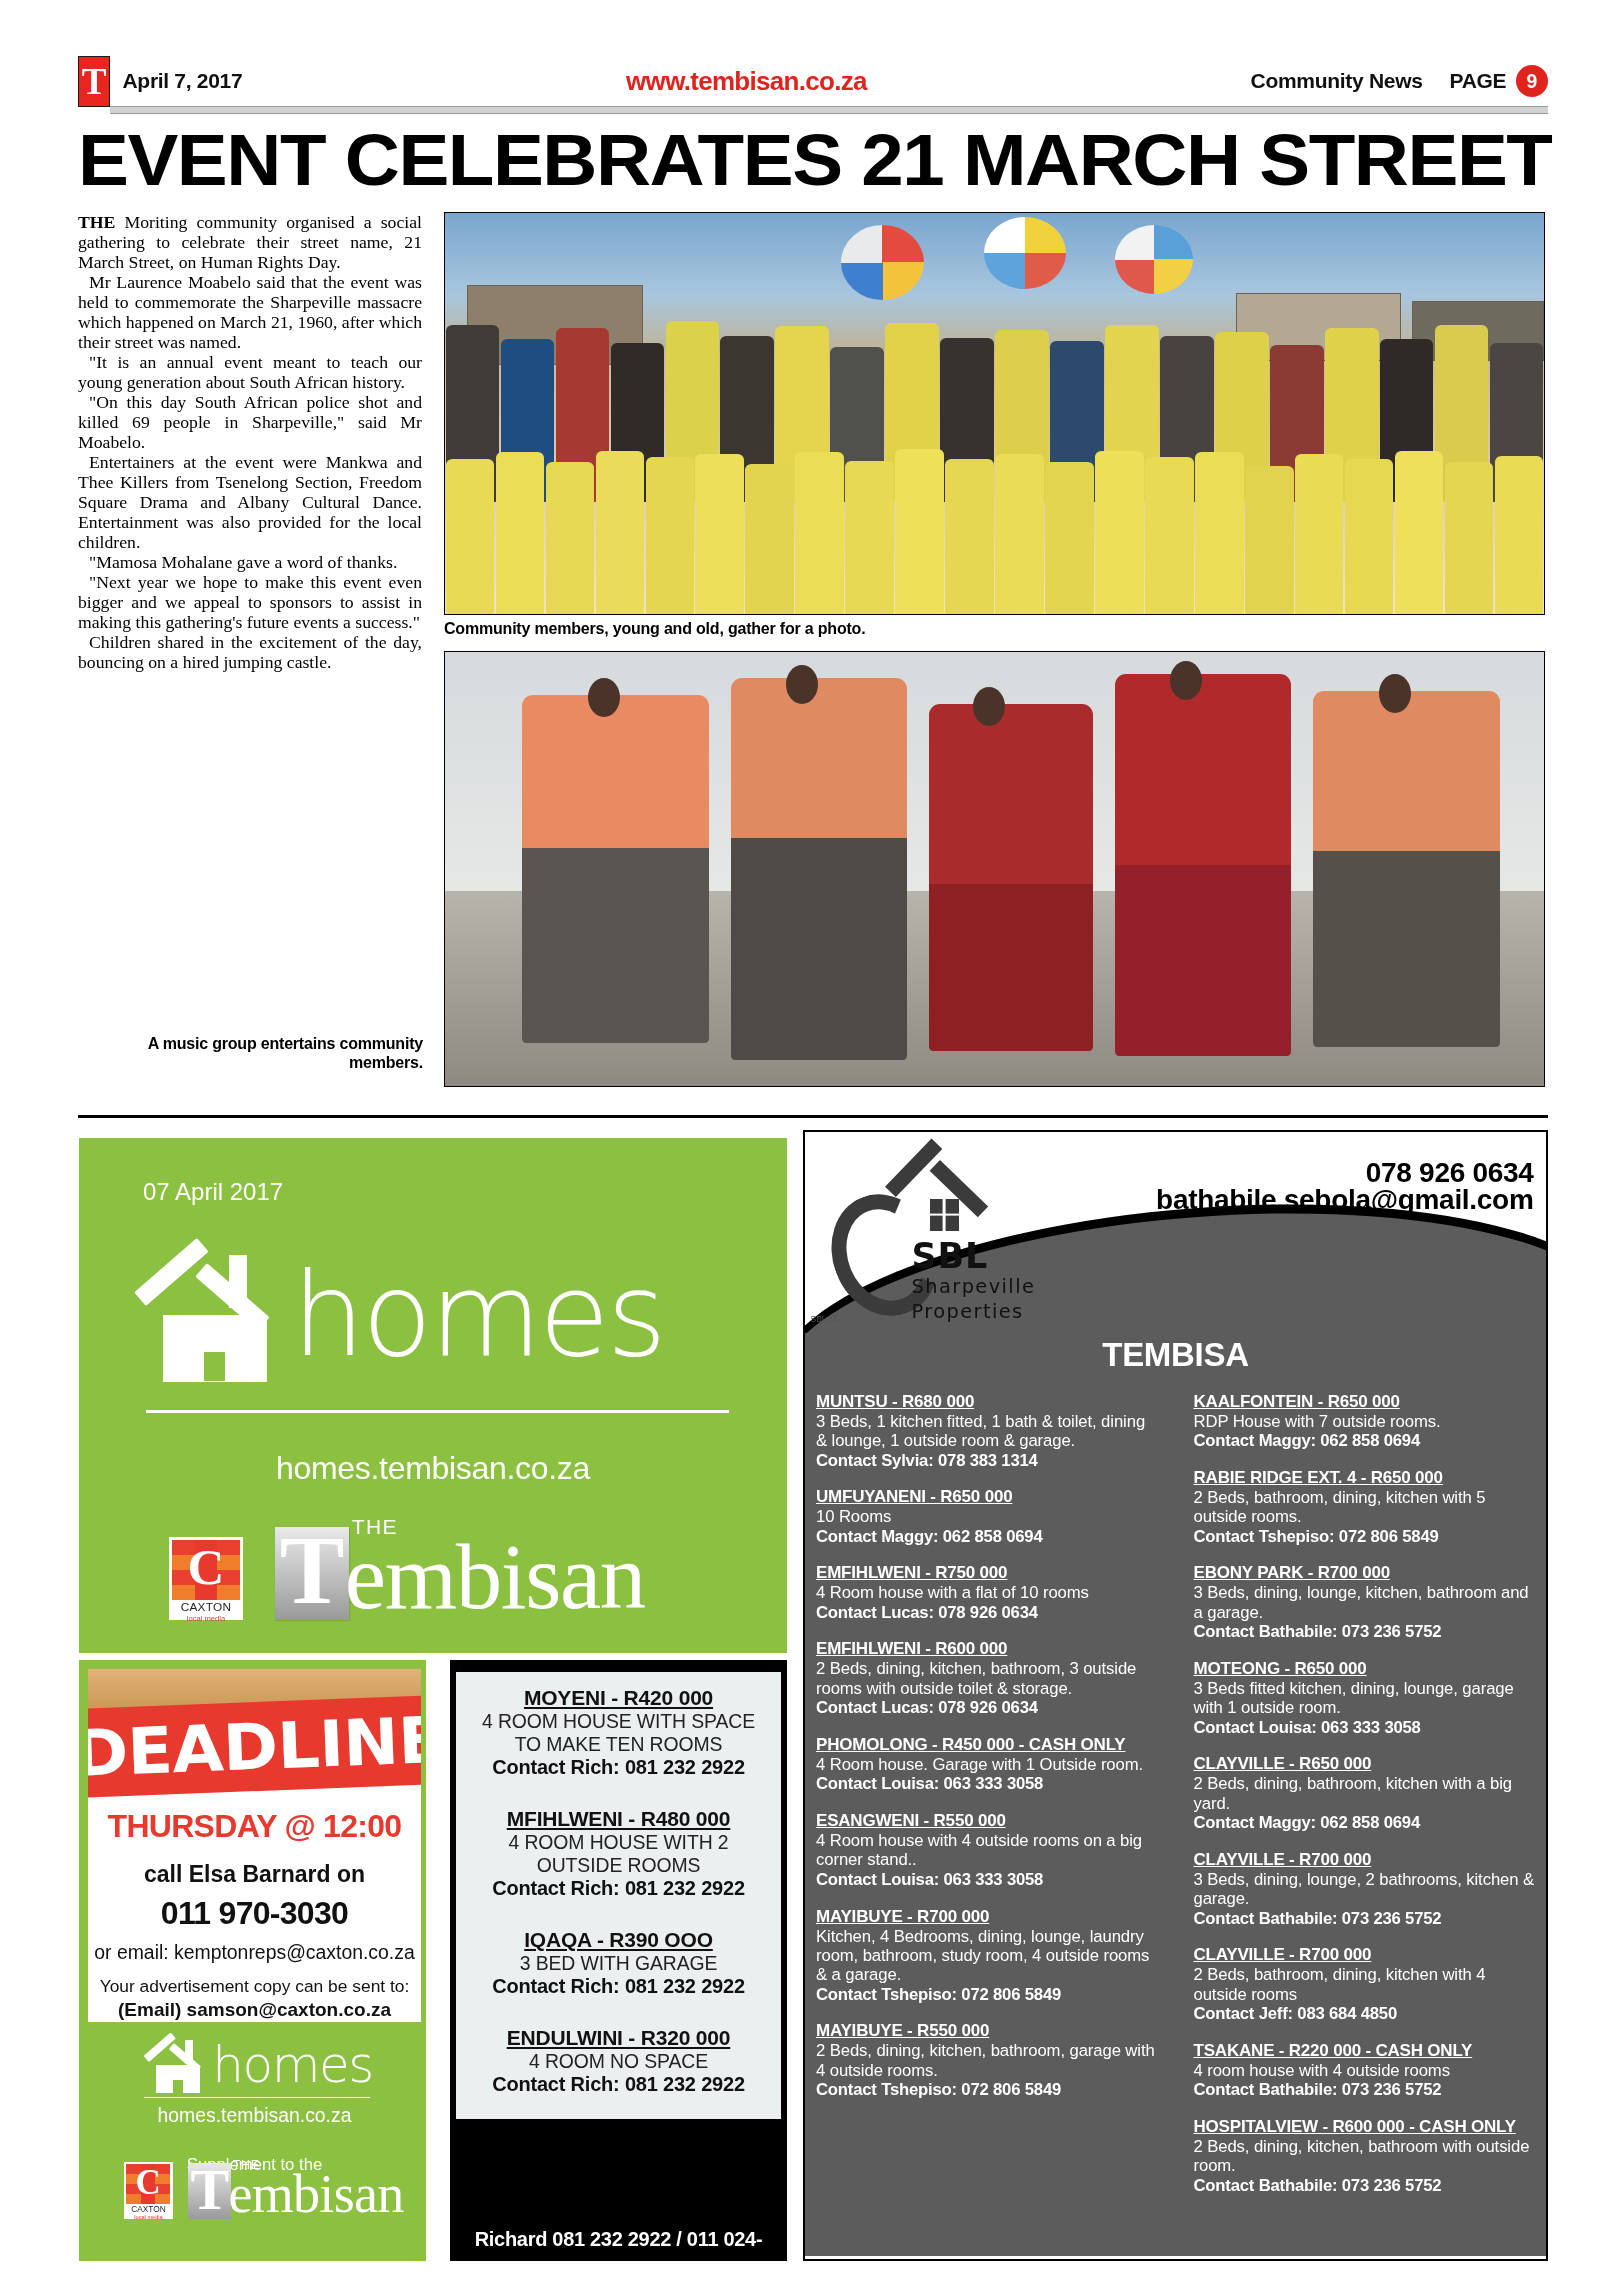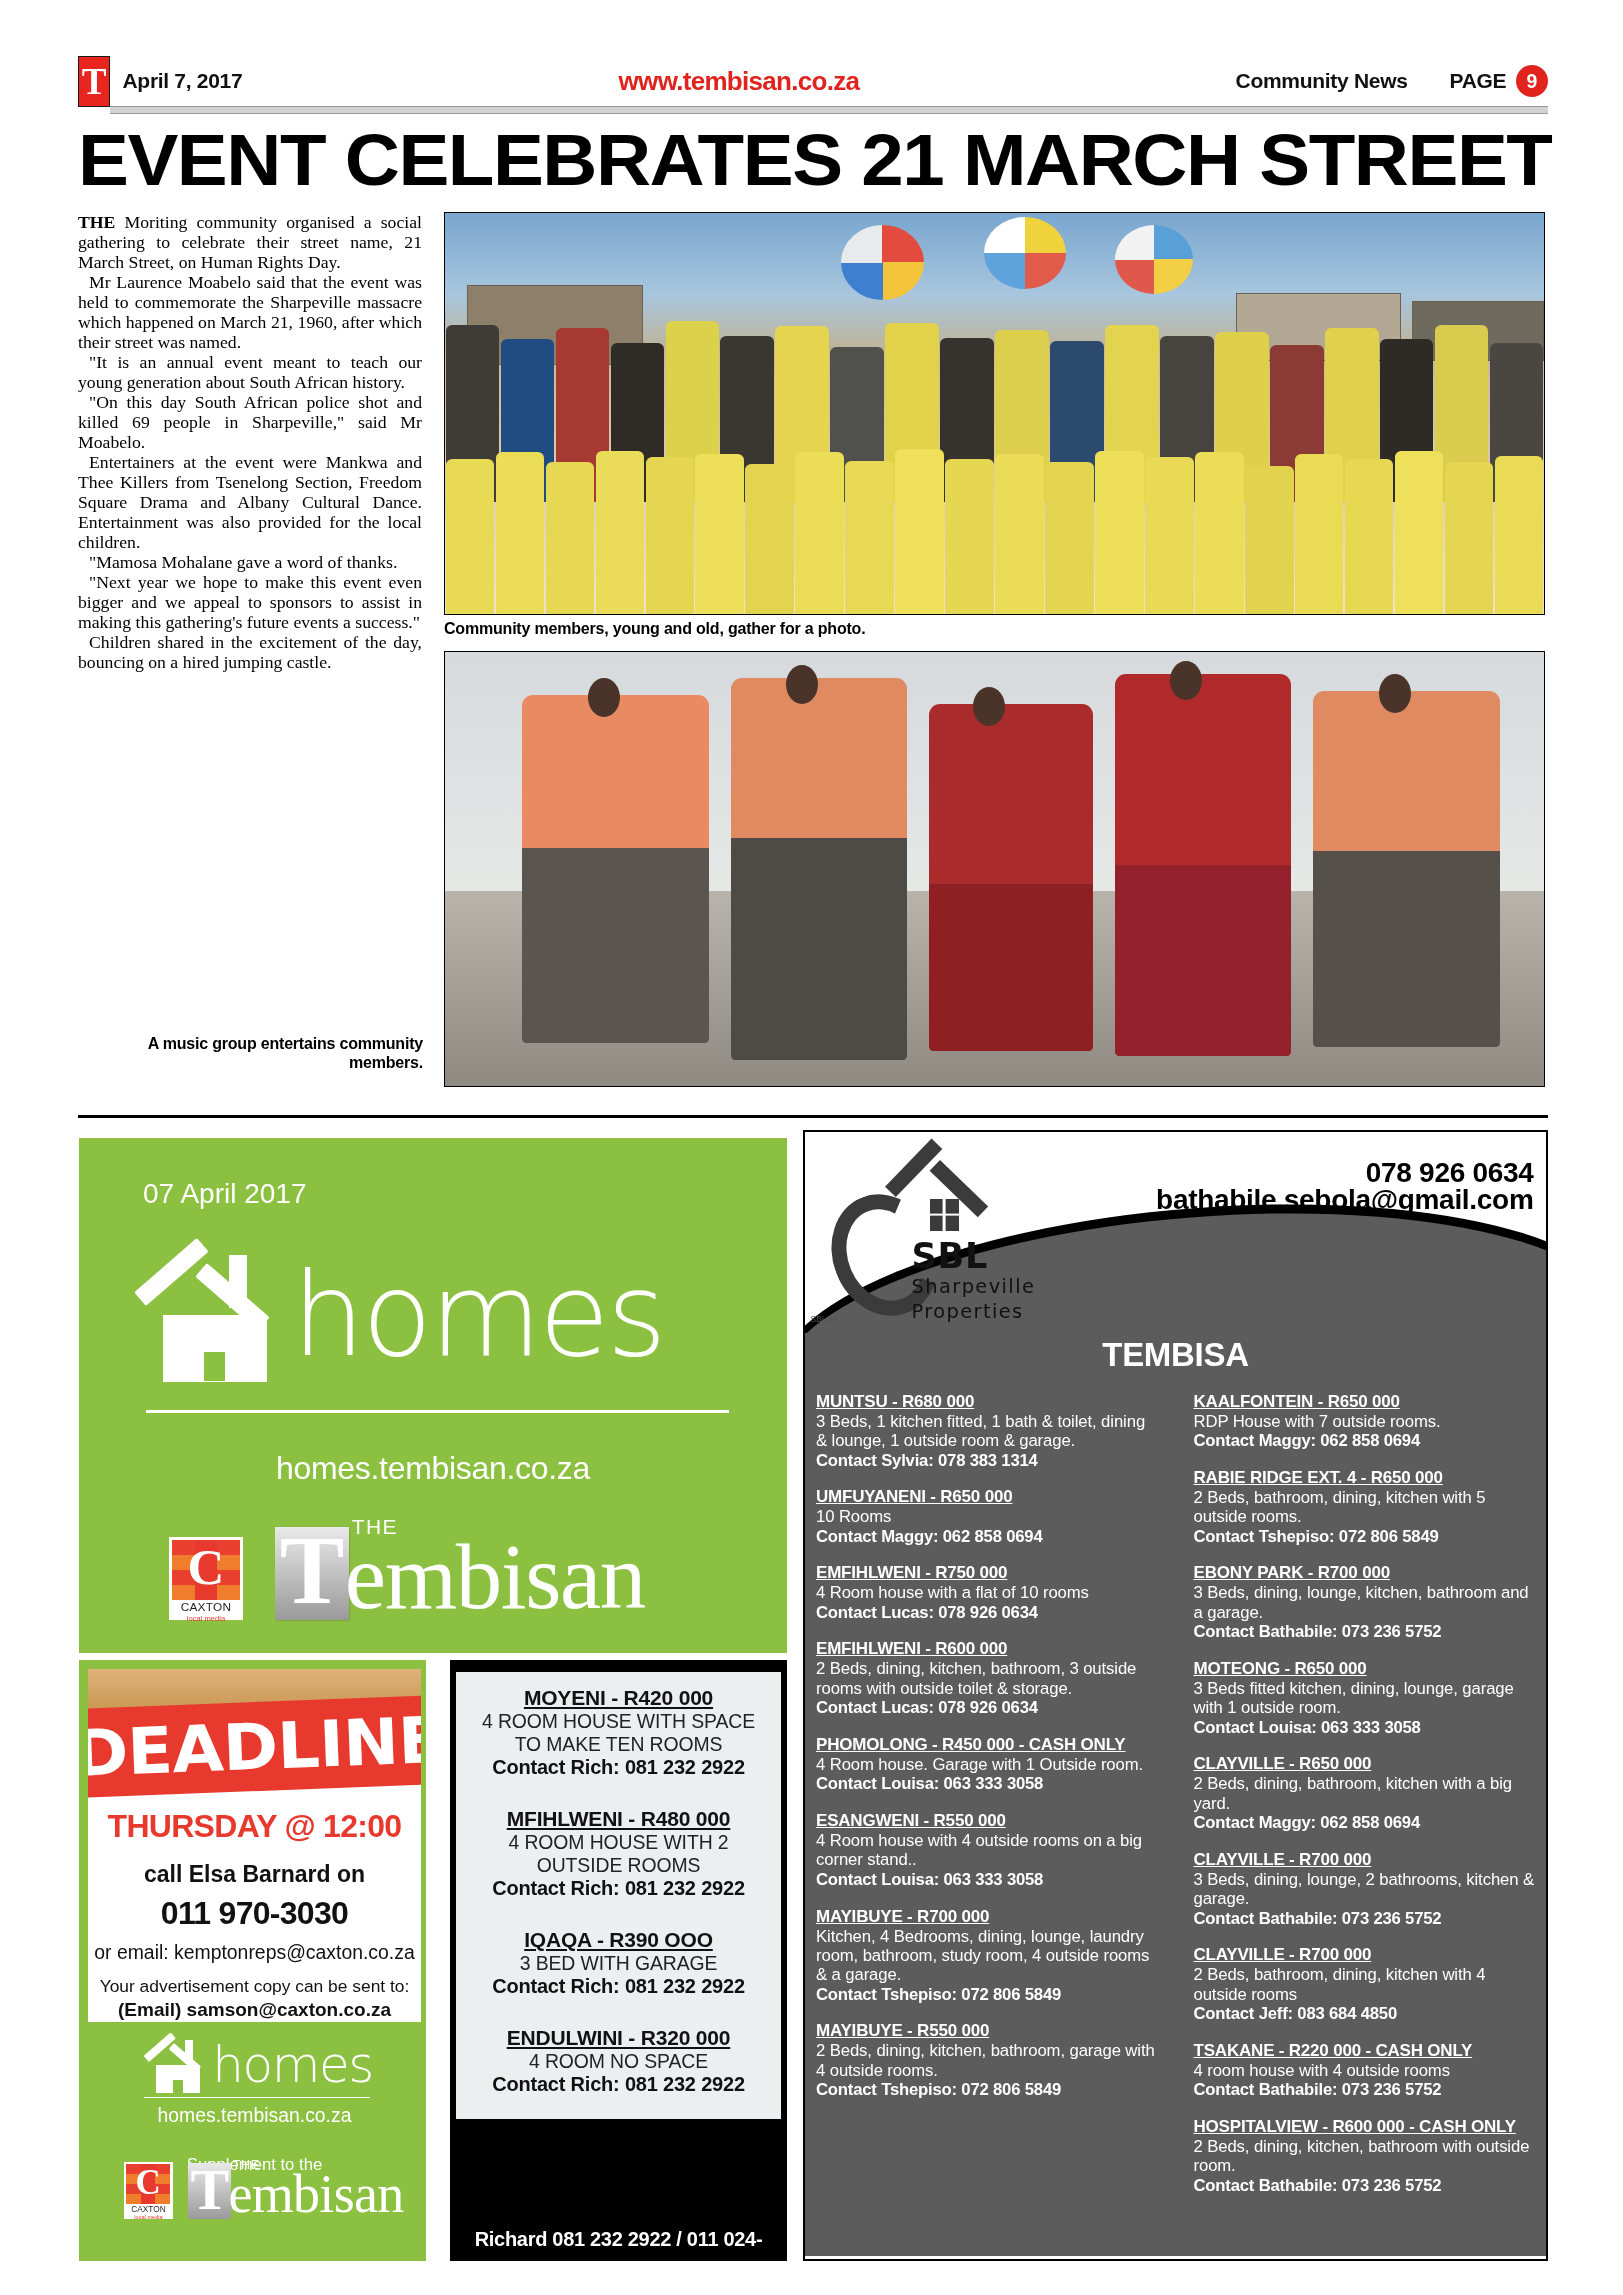--- a/index.html
+++ b/index.html
@@ -20,21 +20,21 @@
     width:32px; height:51px; background:#e8251f; border:1.4px solid #1a1a1a;
     color:#fff; font-family:"Liberation Serif", serif; font-weight:bold;
     font-size:37px; line-height:49px; text-align:center; flex:0 0 auto;
     position:relative;
   }
   .mh-date { font-size:21px; font-weight:bold; color:#111; margin-left:12.5px; letter-spacing:-0.3px; }
   .mh-url {
     flex:1 1 auto; text-align:center; color:#e0231d; font-weight:bold;
     font-size:26px; letter-spacing:-0.7px;
   }
-  .mh-section { font-size:21px; font-weight:bold; color:#111; margin-right:42px; letter-spacing:-0.3px;}
+  .mh-section { font-size:21px; font-weight:bold; color:#111; margin-right:27px; letter-spacing:-0.3px;}
   .mh-page-label { font-size:21px; font-weight:bold; color:#111; margin-right:9.7px; letter-spacing:-0.3px;}
   .mh-page-num {
     width:32px; height:32px; border-radius:50%; background:#e0231d; color:#fff;
     font-size:19.4px; font-weight:bold; display:flex; align-items:center; justify-content:center;
   }
   .mh-rule {
     position:absolute; left:110px; top:106px; width:1438px; height:7.6px;
     background:#d2d2d2; border-top:0.7px solid #9a9a9a; border-bottom:0.7px solid #9a9a9a;
   }
 
@@ -89,21 +89,21 @@
 
   
   .dancer { position:absolute; border-radius:11px 11px 4.2px 4.2px; }
   .d-head { position:absolute; width:32px; height:39px; border-radius:50%; background:#4a342a; }
 
   
   .homes-ad {
     position:absolute; left:79px; top:1138px; width:708px; height:515px;
     background:#8cc041; color:#fff;
   }
-  .homes-date { position:absolute; left:64px; top:40px; font-size:28px; letter-spacing:0px; color:#fff; }
+  .homes-date { position:absolute; left:64px; top:40px; font-size:24px; letter-spacing:0px; color:#fff; }
   .homes-logo { position:absolute; left:67px; top:110px; display:flex; align-items:center; }
   .house-glyph { position:relative; width:139px; height:133px; flex:0 0 auto; }
   .house-glyph .roofL { position:absolute; left:0; top:40px; width:83px; height:18px; background:#fff;
      transform:rotate(-41deg); transform-origin:left bottom; border-radius:2.1px; }
   .house-glyph .roofR { position:absolute; left:61px; top:15.3px; width:83px; height:18px; background:#fff;
      transform:rotate(41deg); transform-origin:left top; border-radius:2.1px; }
   .house-glyph .chim { position:absolute; left:83px; top:7px; width:18px; height:53px; background:#fff; }
   .house-glyph .body { position:absolute; left:16.7px; top:67px; width:104px; height:67px; background:#fff; }
   .house-glyph .door { position:absolute; left:58px; top:104px; width:21px; height:29px; background:#8cc041; }
   .homes-word { font-size:115px; line-height:104px; font-weight:300; color:#fff; letter-spacing:-2.8px; margin-left:7px;

